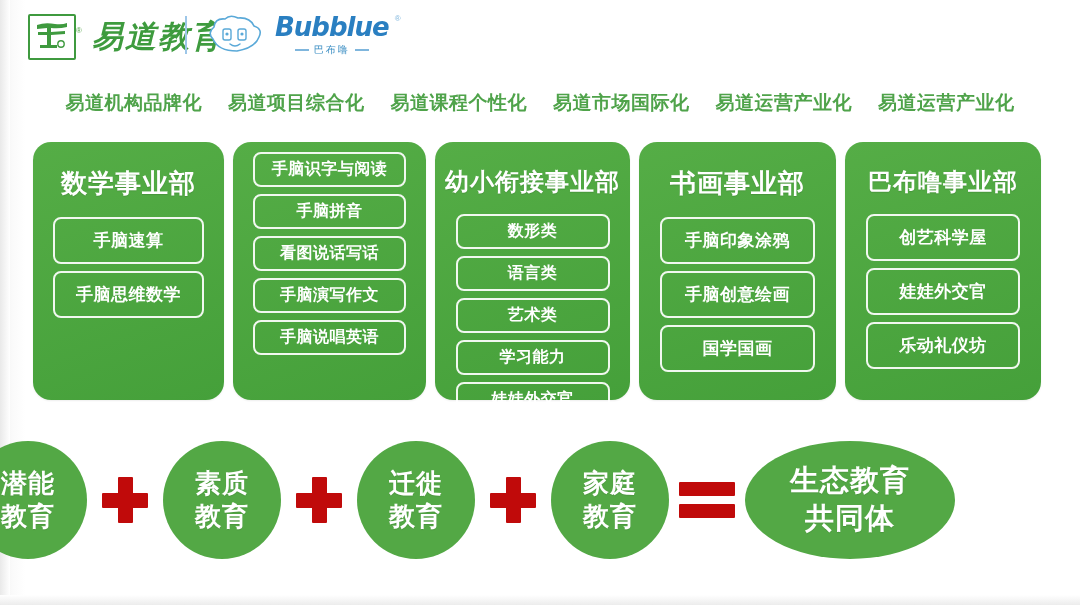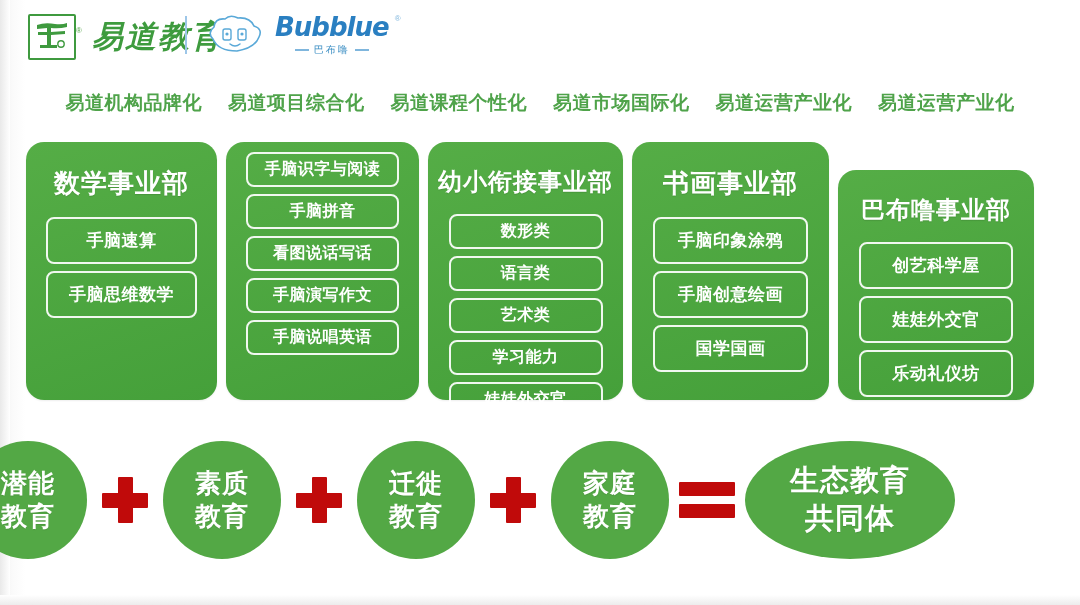--- a/index.html
+++ b/index.html
@@ -58,37 +58,37 @@
     position:absolute;left:0;top:90px;width:1080px;
     display:flex;justify-content:center;align-items:center;gap:26px;
   }
   .slogan{
     font-size:19px;font-weight:700;color:#4fa34a;letter-spacing:0.5px;
     white-space:nowrap;
   }
 
   
   .cards{
-    position:absolute;left:26px;top:142px;width:1008px;height:258px;
+    position:absolute;left:33px;top:142px;width:1008px;height:258px;
     display:flex;gap:9px;
   }
   .card{
     background:#4fa83f;
     background:linear-gradient(160deg,#55ad46 0%,#45a03a 100%);
     border-radius:18px;
     display:flex;flex-direction:column;align-items:center;
     padding:10px 10px 12px 10px;
     box-sizing:border-box;
     box-shadow:0 1px 2px rgba(0,0,0,0.07);
   }
   .card.c1{width:194px;}
   .card.c2{width:196px;}
   .card.c3{width:198px;}
   .card.c4{width:200px;}
-  .card.c5{width:199px;margin-top:28px;}
+  .card.c5{width:199px;}
   .card-title{
     color:#ffffff;font-size:26px;font-weight:700;letter-spacing:1px;
     margin:14px 0 16px 0;white-space:nowrap;
     text-shadow:0 1px 1px rgba(0,0,0,0.12);
   }
   .card.c3 .card-title,.card.c5 .card-title{font-size:24px;}
   .pills{width:100%;display:flex;flex-direction:column;align-items:center;gap:7px;}
   .pill{
     width:88%;
     border:2px solid rgba(255,255,255,0.92);

